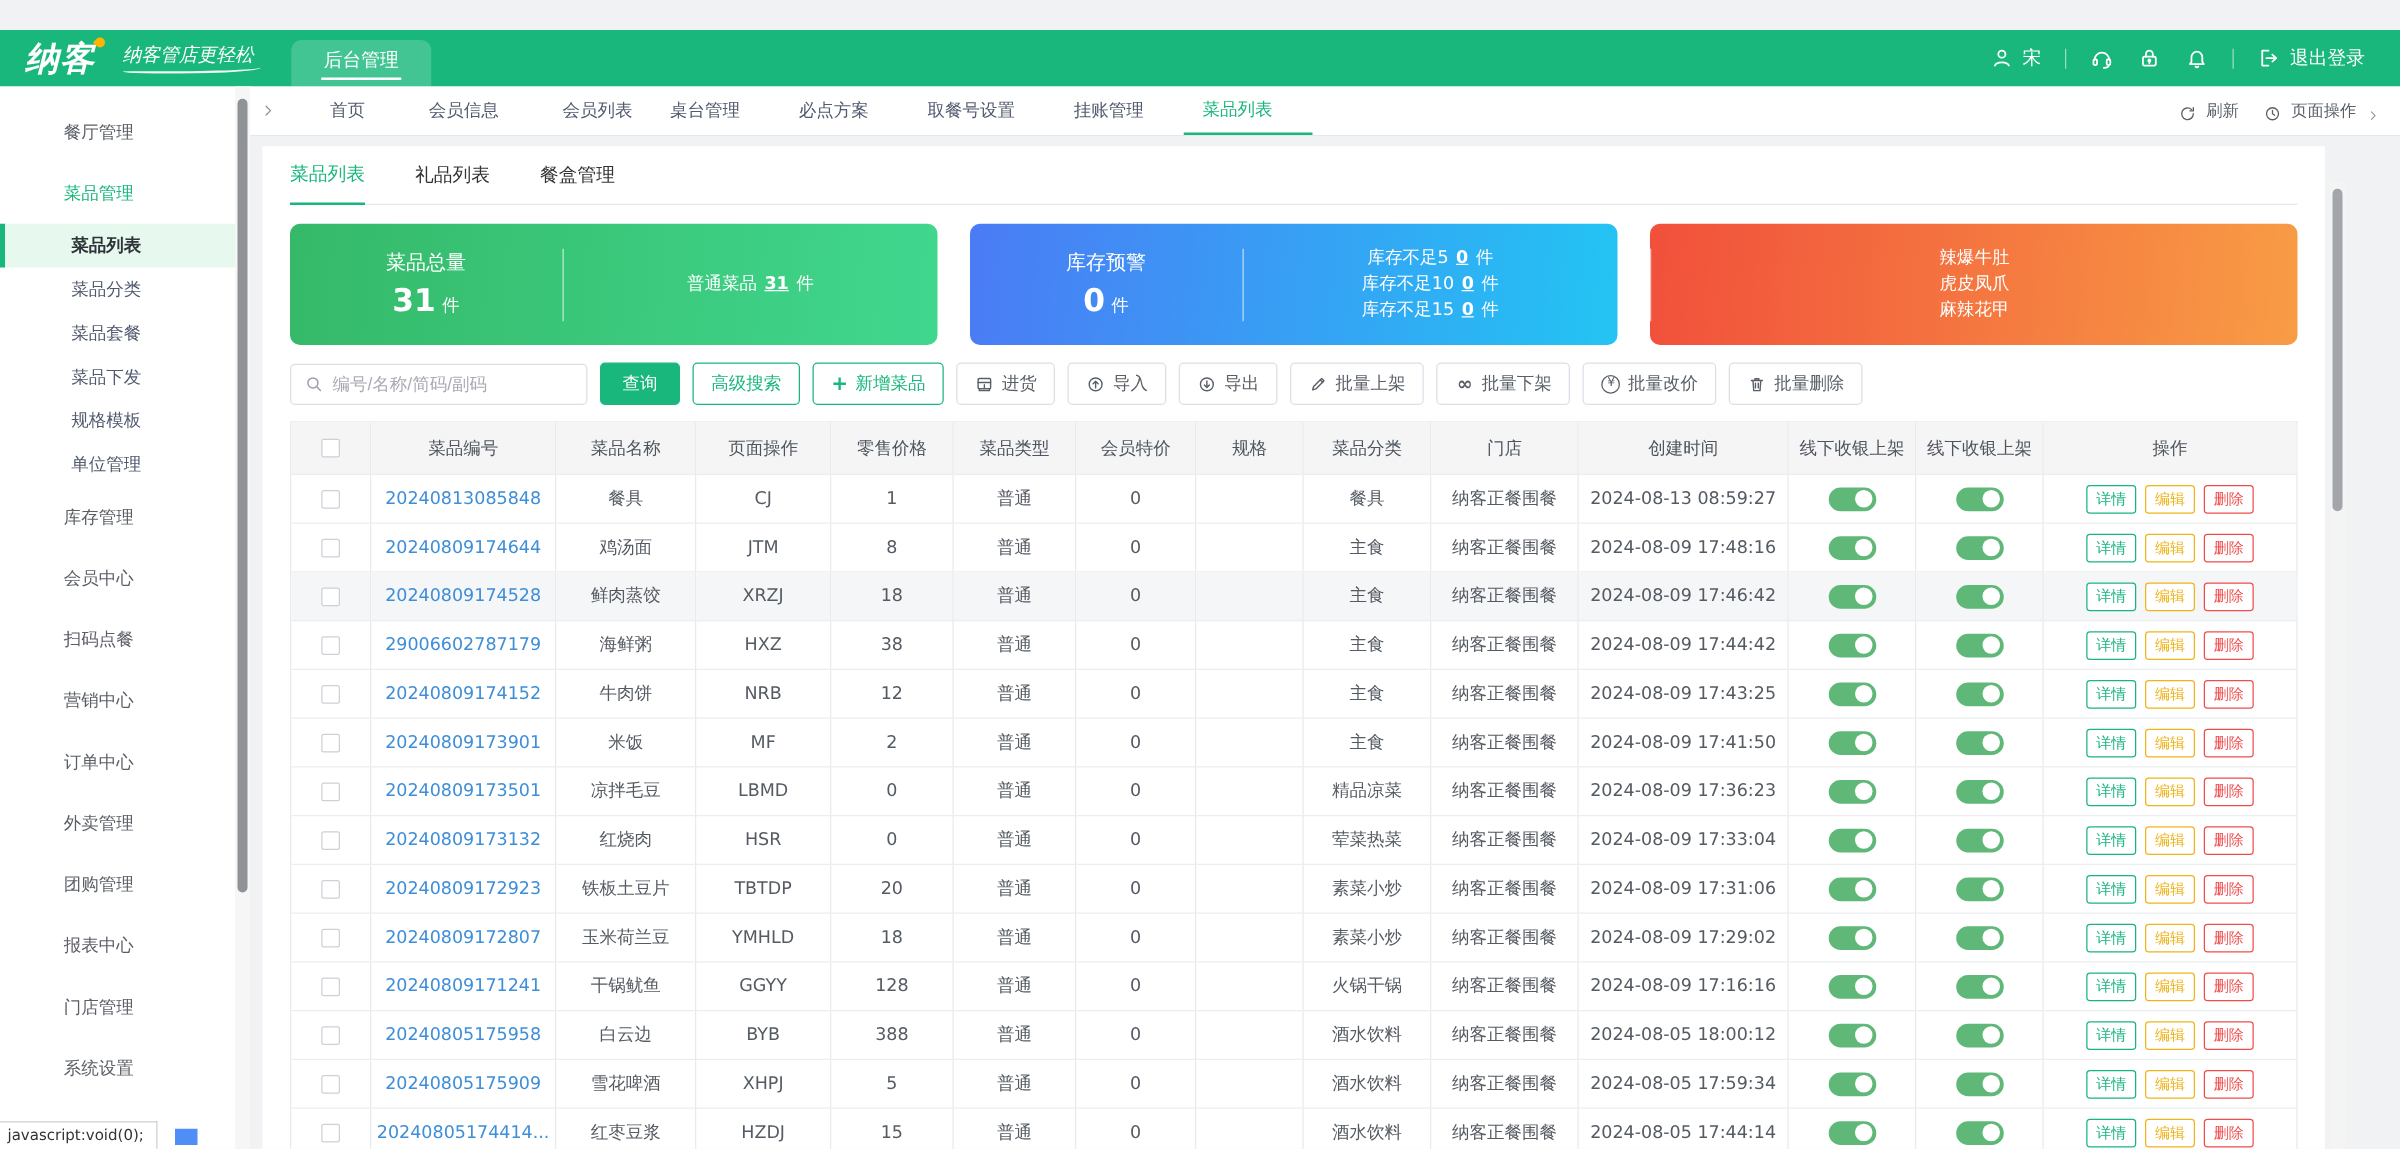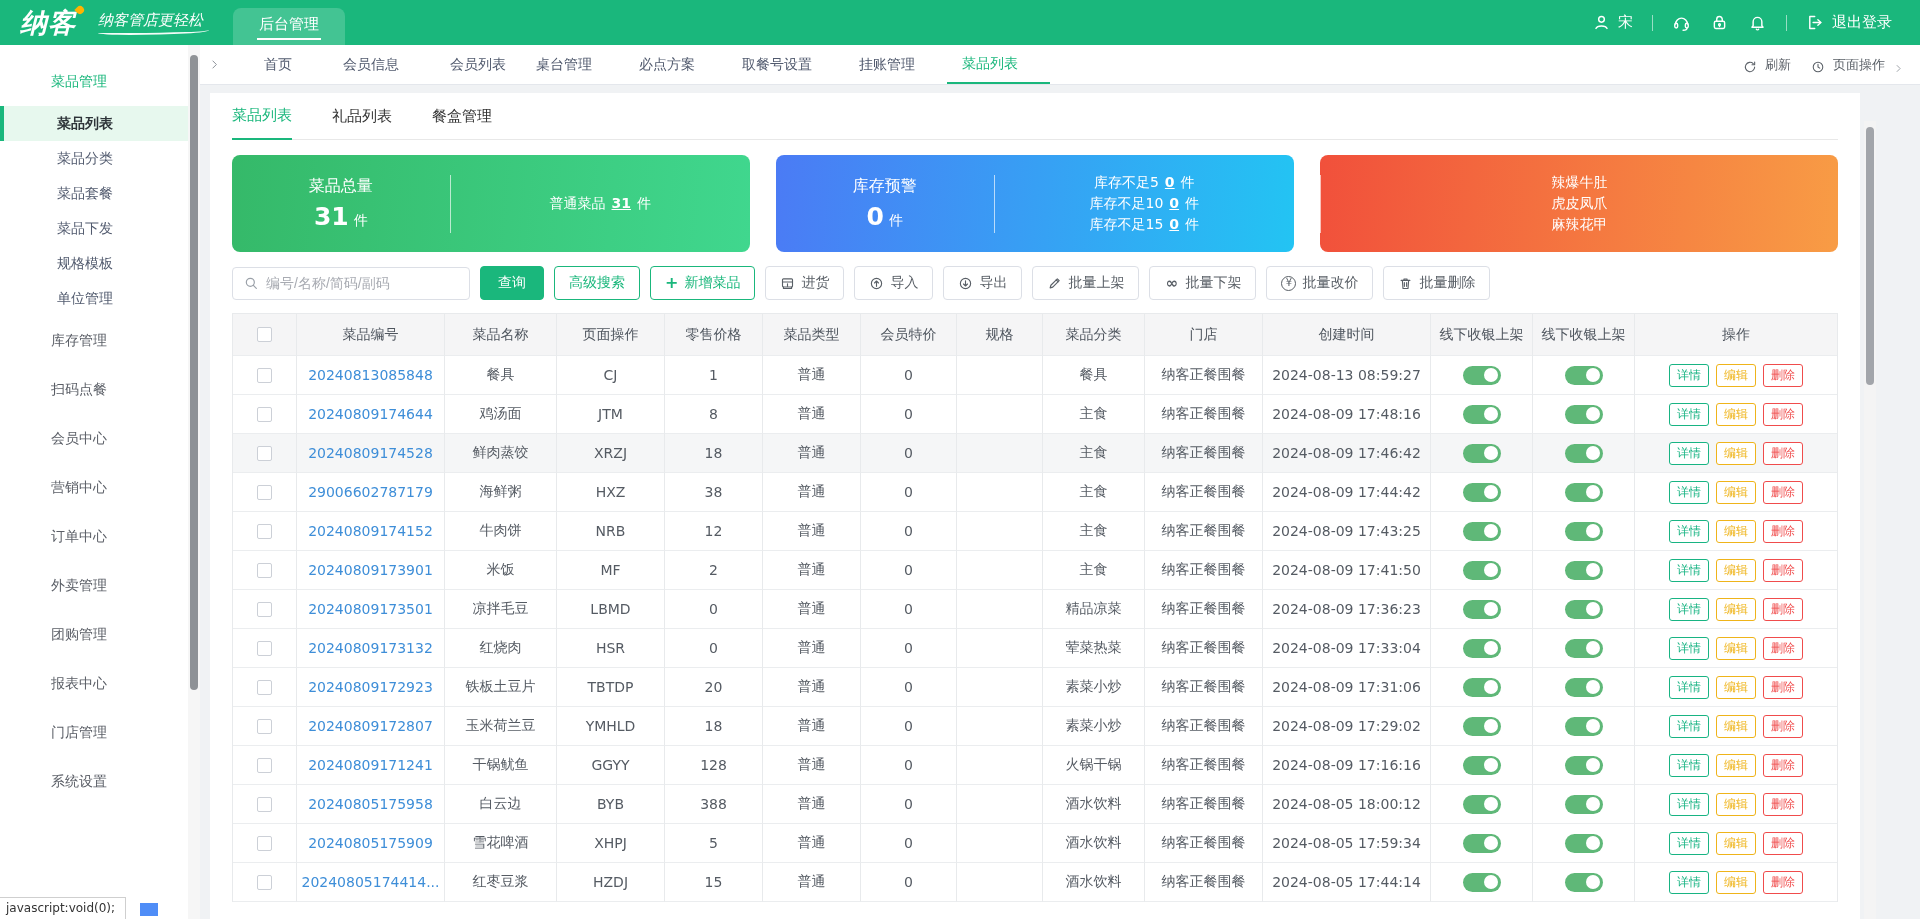--- a/index.html
+++ b/index.html
@@ -4,21 +4,21 @@
 <style>
   * { margin:0; padding:0; box-sizing:border-box; }
   html,body { width:1920px; height:919px; overflow:hidden;
     font-family:"DejaVu Sans","Liberation Sans",sans-serif; background:#f0f2f4; font-size:14px; color:#333; }
   .ic { display:inline-flex; width:16px; height:16px; flex:none; align-items:center; justify-content:center; }
   .ic svg { width:100%; height:100%; }
   .yen { border:1.5px solid currentColor; border-radius:50%; width:15px; height:15px;
     display:flex; align-items:center; justify-content:center; font-size:10px; line-height:1; }
 
   
-  .topbar { height:45px; background:#1ab77c; display:flex; align-items:center; color:#fff; position:relative; }
+  .topbar { height:45px; background:#1ab77c; display:flex; align-items:center; color:#fff; position:relative;margin-top:24px; }
   .logo { margin-left:20px; font-size:27px; font-weight:800; font-style:italic; letter-spacing:1px; position:relative; }
   .logo i { position:absolute; top:1px; right:-8px; width:8px; height:8px; background:#ffb400;
     border-radius:50% 50% 50% 0; transform:rotate(45deg); }
   .tagline { margin-left:22px; font-size:15px; font-style:italic; position:relative; padding-bottom:5px; }
   .tagline::after { content:""; position:absolute; left:0; right:-6px; bottom:0; height:5px;
     border-bottom:2px solid rgba(255,255,255,.95); border-radius:0 0 100% 40%; }
   .bk-tab { align-self:flex-end; margin-left:30px; height:37px; padding:0 24px;
     background:rgba(255,255,255,.18); border-radius:8px 8px 0 0; display:flex; align-items:center; font-size:15px; }
   .bk-tab span { padding:2px 2px 4px; border-bottom:2px solid #fff; }
   .top-right { margin-left:auto; margin-right:28px; display:flex; align-items:center; gap:19px; font-size:15px; }
@@ -165,44 +165,49 @@
           </svg>
         </span>
       <span>退出登录</span>
     </div>
   </div>
 </div>
 
 <div class="main">
 
   <div class="sidebar" id="sidebar">
+      <div class="s-item">
+        <span class="ic"></span>
+        <span>餐厅管理</span>
+        <span class="ic chev"></span>
+      </div>
       <div class="s-item active">
         <span class="ic"></span>
         <span>菜品管理</span>
         <span class="ic chev"></span>
       </div>
       <div class="sub-item active">菜品列表</div>
       <div class="sub-item">菜品分类</div>
       <div class="sub-item">菜品套餐</div>
       <div class="sub-item">菜品下发</div>
       <div class="sub-item">规格模板</div>
       <div class="sub-item">单位管理</div>
       <div class="s-item">
         <span class="ic"></span>
         <span>库存管理</span>
         <span class="ic chev"></span>
       </div>
       <div class="s-item">
         <span class="ic"></span>
+        <span>会员中心</span>
+        <span class="ic chev"></span>
+      </div>
+      <div class="s-item">
+        <span class="ic"></span>
         <span>扫码点餐</span>
-      </div>
-      <div class="s-item">
-        <span class="ic"></span>
-        <span>会员中心</span>
-        <span class="ic chev"></span>
       </div>
       <div class="s-item">
         <span class="ic"></span>
         <span>营销中心</span>
         <span class="ic chev"></span>
       </div>
       <div class="s-item">
         <span class="ic"></span>
         <span>订单中心</span>
         <span class="ic chev"></span>

